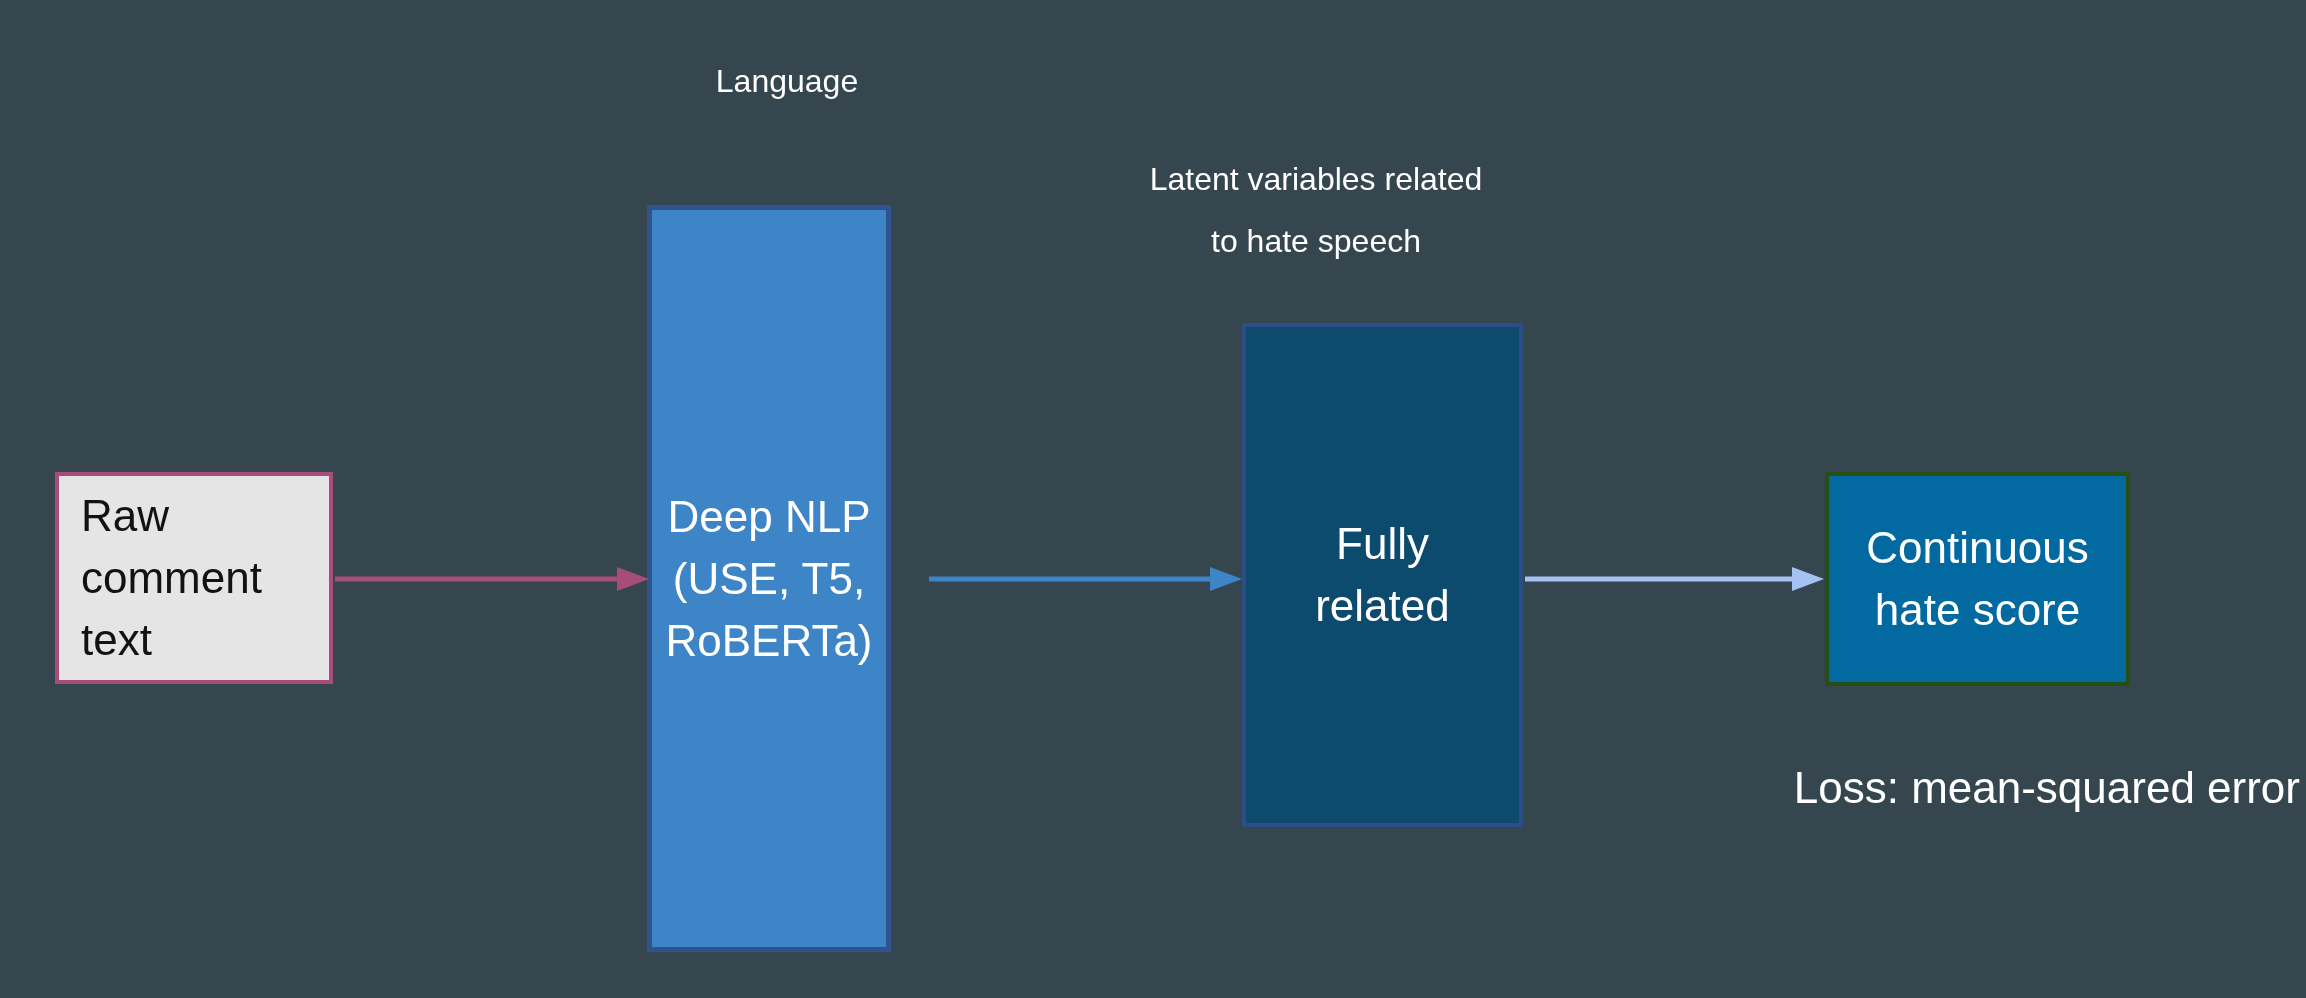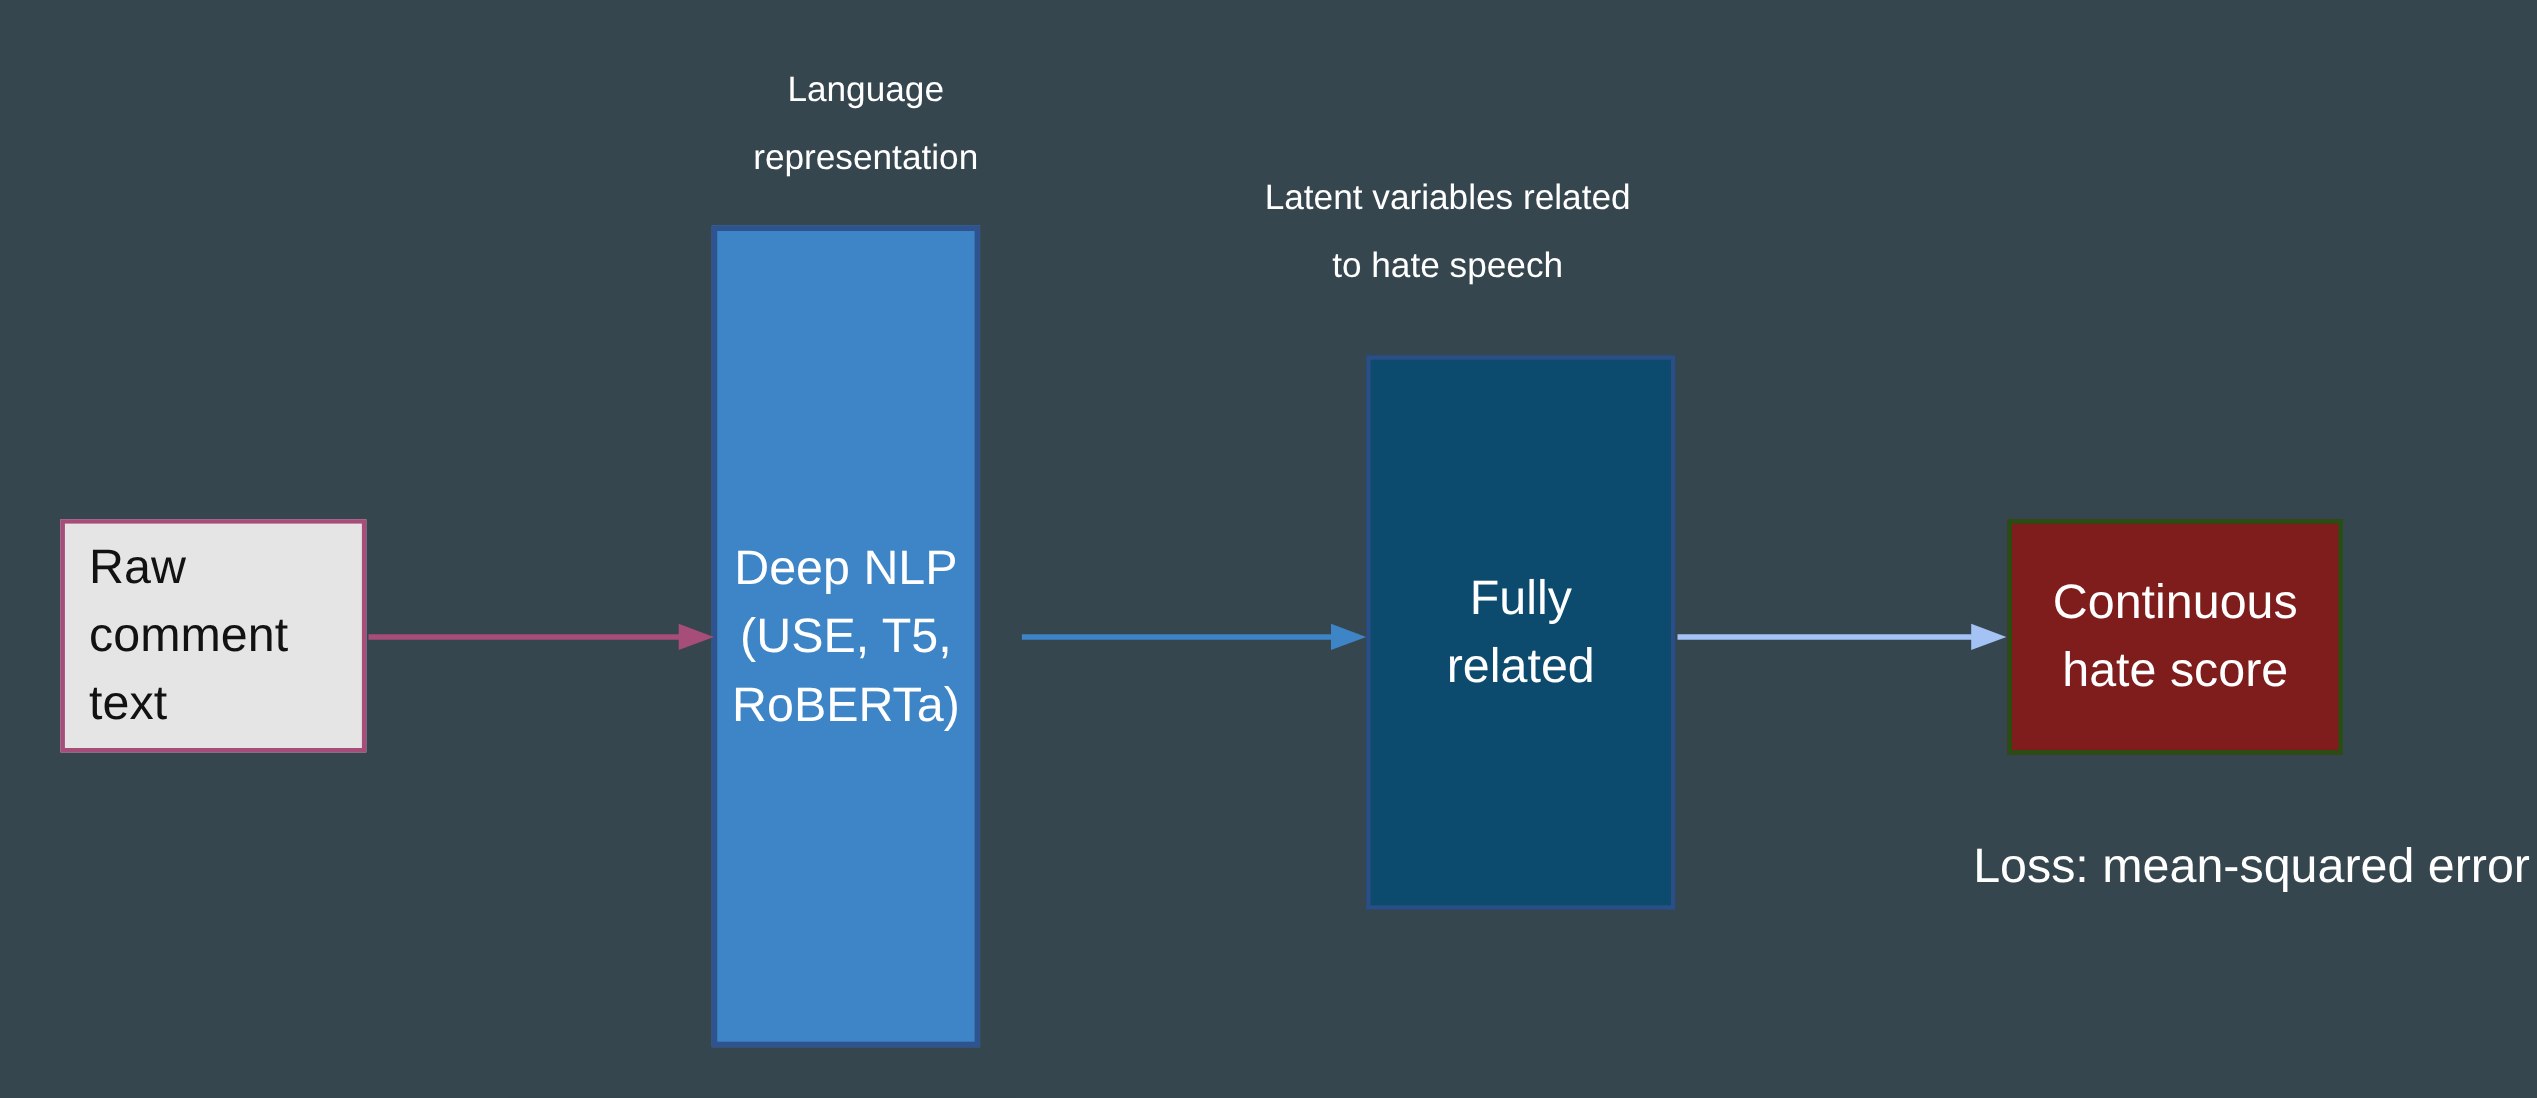--- a/index.html
+++ b/index.html
@@ -52,21 +52,20 @@
     pointer-events: none;
   }
 </style>
 </head>
 <body>
 
 <div class="stage" style="background-color: rgb(54, 70, 79);">
 
   <div class="float-label label-lang">
     <div>Language</div>
-    <div>representation</div>
   </div>
 
   <div class="float-label label-latent">
     <div>Latent variables related</div>
     <div>to hate speech</div>
   </div>
 
   <div class="node node-raw" style="background-color: #e5e5e5; border-color: rgb(166, 77, 121); color: rgb(18, 18, 18);">
     <div class="line">Raw</div>
     <div class="line">comment</div>
@@ -77,21 +76,21 @@
     <div class="line">Deep NLP</div>
     <div class="line">(USE, T5,</div>
     <div class="line">RoBERTa)</div>
   </div>
 
   <div class="node node-fc" style="background-color: #0c4a6e; border-color: rgb(43, 78, 133); color: rgb(255, 255, 255);">
     <div class="line">Fully</div>
     <div class="line">related</div>
   </div>
 
-  <div class="node node-score" style="background-color: #7f1d1d; border-color: rgb(39, 78, 19); color: rgb(255, 255, 255);">
+  <div class="node node-score" style="background-color: #0369a1; border-color: rgb(39, 78, 19); color: rgb(255, 255, 255);">
     <div class="line">Continuous</div>
     <div class="line">hate score</div>
   </div>
 
   <div class="float-label label-loss">Loss: mean-squared error</div>
 
   <svg class="arrows" width="2306" height="998" viewBox="0 0 2306 998">
     <g>
       <line x1="335" y1="579" x2="620" y2="579" stroke-width="5" style="stroke: rgb(166, 77, 121);"></line>
       <polygon points="617,567 617,591 649,579" style="fill: rgb(166, 77, 121);"></polygon>

